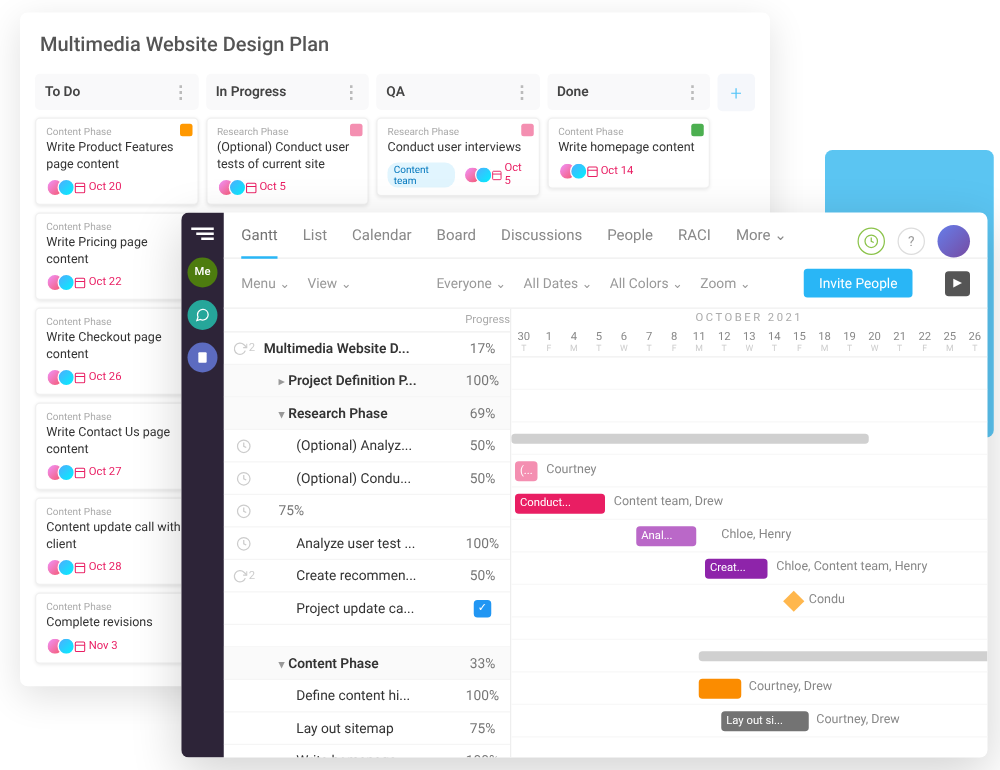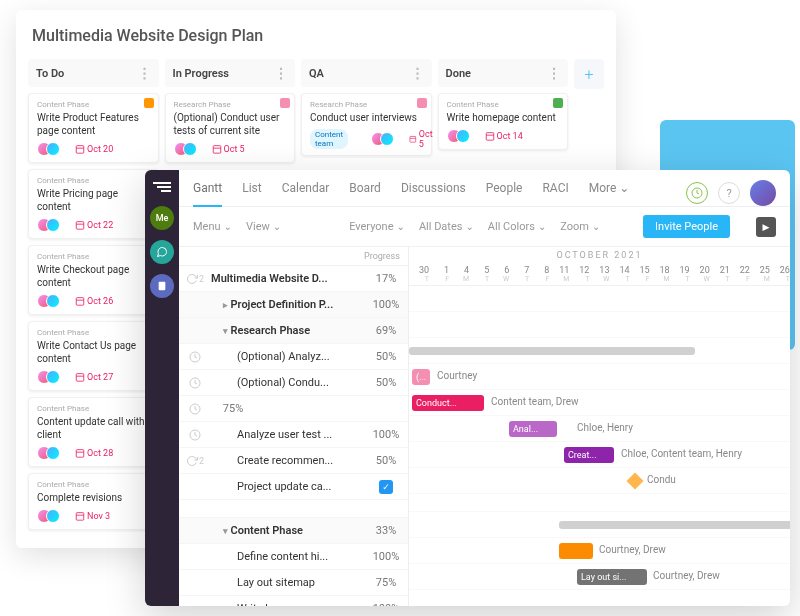--- a/index.html
+++ b/index.html
@@ -7,21 +7,21 @@
 .blue-bg{position:absolute;right:5px;top:120px;width:135px;height:230px;background:#5bc5f2;border-radius:6px}
 .kanban{position:absolute;left:16px;top:10px;width:600px;background:#fff;border-radius:6px;box-shadow:0 8px 30px rgba(0,0,0,0.12);padding:16px 12px 12px}
 .kanban-title{font-size:16px;font-weight:500;color:#555;margin-bottom:14px;margin-left:4px}
 .kanban-cols{display:flex;gap:6px}
 .kanban-col{flex:1;min-width:0}
 .kanban-col-header{background:#f9f9fa;border-radius:4px;padding:6px 8px;margin-bottom:6px;display:flex;justify-content:space-between;align-items:center;font-weight:600;font-size:11px;color:#444}
 .kanban-col-header .dots{color:#bbb;font-size:14px;letter-spacing:-1px}
 .kanban-card{background:#fff;border-radius:4px;padding:6px 8px;margin-bottom:6px;box-shadow:0 1px 3px rgba(0,0,0,0.08);border:1px solid #f0f0f0;position:relative}
 .card-phase{font-size:8px;color:#aaa;margin-bottom:2px}
 .card-title{font-size:10px;line-height:1.3;color:#333;margin-bottom:5px}
-.card-meta{display:flex;align-items:center;gap:20px}
+.card-meta{display:flex;align-items:center;gap:4px}
 .card-meta .date{font-size:9px;color:#e91e63;display:flex;align-items:center;gap:2px}
 .card-meta .avatars{display:flex}
 .avatar{width:14px;height:14px;border-radius:50%;border:1.5px solid #fff;margin-right:-5px;display:inline-block}
 .avatar.a1{background:linear-gradient(135deg,#f093fb,#f5576c)}
 .avatar.a2{background:linear-gradient(135deg,#4facfe,#00f2fe)}
 .card-box{position:absolute;top:4px;right:4px;width:10px;height:10px;border-radius:2px}
 .box-orange{background:#ff9800}
 .box-pink{background:#f48fb1}
 .box-green{background:#4caf50}
 .tag{font-size:8px;padding:1px 5px;border-radius:8px;background:#e1f5fe;color:#0277bd;margin-right:3px}
@@ -50,35 +50,35 @@
 .toolbar .v{display:flex;align-items:center;gap:3px}
 .toolbar .v::after{content:"⌄";font-size:10px}
 .invite-btn{background:#29b6f6;color:#fff;padding:5px 12px;border-radius:3px;font-size:11px}
 .toolbar-right{margin-left:auto;display:flex;align-items:center;gap:26px}
 .play-icon{width:20px;height:20px;background:#555;border-radius:3px;display:flex;align-items:center;justify-content:center;color:#fff;font-size:9px}
 .gantt-body{flex:1;display:flex;min-height:0}
 .task-col{width:230px;border-right:1px solid #eee;overflow:hidden}
 .task-header{display:flex;font-size:9px;color:#aaa;padding:4px 0;border-bottom:1px solid #f0f0f0}
 .task-header .th-icon{width:32px}
 .task-header .th-name{flex:1}
-.task-header .th-prog{width:44px;text-align:left}
+.task-header .th-prog{width:44px;text-align:right}
 .task-row{display:flex;align-items:center;height:26px;border-bottom:1px solid #f5f5f5;font-size:11px}
 .task-row.bold .task-name{font-weight:600}
 .task-row.shaded{background:#fafafa}
 .task-icon{width:32px;display:flex;align-items:center;justify-content:center;color:#ccc;font-size:12px;gap:1px}
 .task-name{flex:1;white-space:nowrap;overflow:hidden;text-overflow:ellipsis;padding-right:4px}
 .task-name .arrow{color:#999;font-size:9px;margin-right:3px}
 .task-prog{width:44px;text-align:center;color:#777}
 .indent1{padding-left:12px}
 .indent2{padding-left:26px}
 .check-icon{width:14px;height:14px;background:#2196f3;border-radius:3px;display:inline-flex;align-items:center;justify-content:center;color:#fff;font-size:9px}
 .timeline{flex:1;overflow:hidden;position:relative}
 .month-label{text-align:center;font-size:9px;color:#aaa;padding:3px 0;letter-spacing:2px}
 .date-row{display:flex;border-bottom:1px solid #f0f0f0}
-.date-cell{width:22px;text-align:right;font-size:9px;color:#888;padding:2px 0}
+.date-cell{width:22px;text-align:center;font-size:9px;color:#888;padding:2px 0}
 .date-cell .dow{font-size:7px;color:#ccc;display:block}
 .chart-area{position:relative}
 .chart-row{height:26px;position:relative;border-bottom:1px solid #f8f8f8}
 .bar{position:absolute;height:16px;top:5px;border-radius:3px;font-size:9px;color:#fff;display:flex;align-items:center;padding:0 4px;overflow:hidden;white-space:nowrap}
 .bar-label{position:absolute;font-size:10px;color:#888;top:6px;white-space:nowrap}
 .bar.grey{background:#d0d0d0}
 .bar.pink{background:#f48fb1}
 .bar.pink-dark{background:#e91e63}
 .bar.purple{background:#ba68c8}
 .bar.purple-dark{background:#8e24aa}

